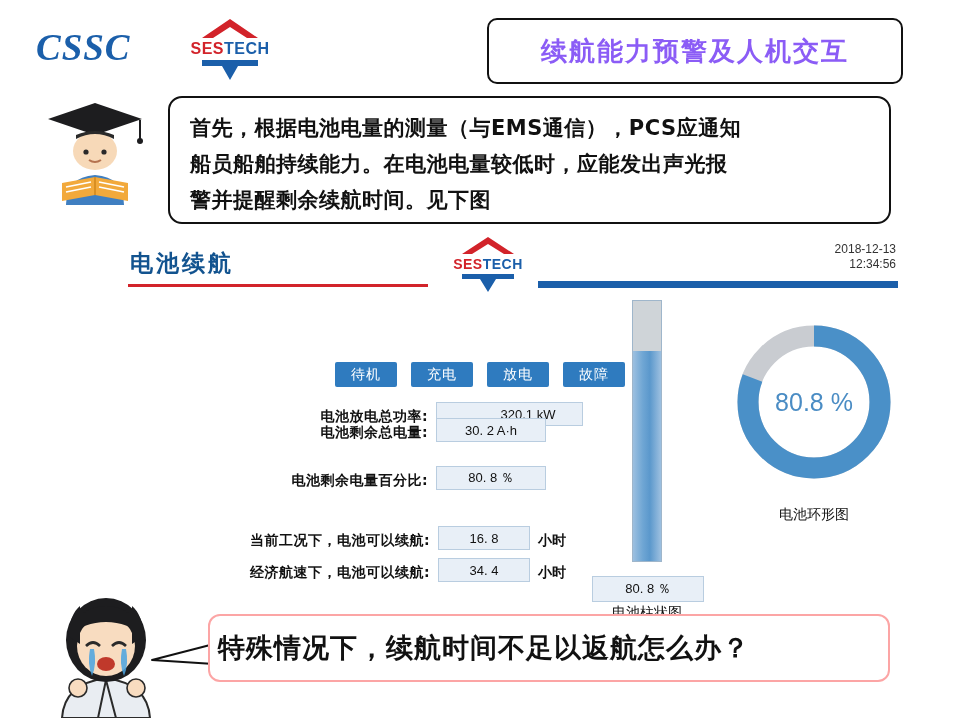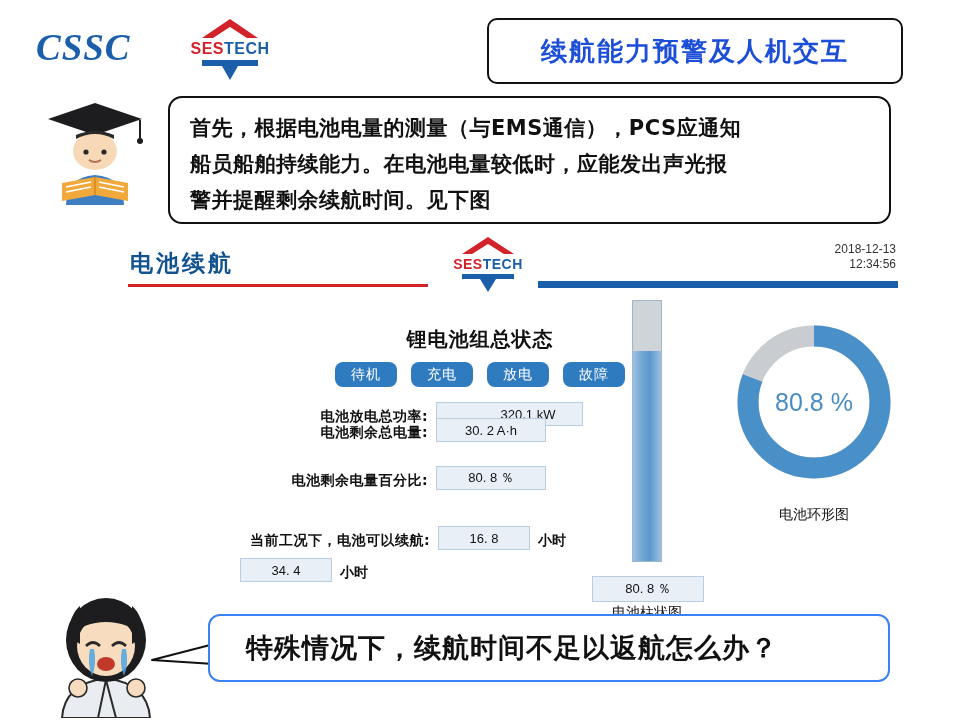--- a/index.html
+++ b/index.html
@@ -75,21 +75,21 @@
     background: #fff;
     display: flex;
     align-items: center;
     justify-content: center;
   }
   .title-box .title-text {
     font-family: "DejaVu Sans", sans-serif;
     font-weight: bold;
     font-size: 26px;
     letter-spacing: 2px;
-    color: #1d4ed8;
+    color: #8b5cf6;
   }
 
   
   .student {
     position: absolute;
     left: 36px;
     top: 95px;
     width: 118px;
     height: 110px;
   }
@@ -199,21 +199,21 @@
     width: 400px;
     display: flex;
     gap: 14px;
     justify-content: center;
   }
   .chip {
     width: 62px;
     height: 25px;
     background: #2f7bbf;
     color: #fff;
-    border-radius: 8px;
+    border-radius: 2px;
     font-family: "DejaVu Sans", sans-serif;
     font-size: 14px;
     display: flex;
     align-items: center;
     justify-content: center;
     letter-spacing: 1px;
   }
 
   
   .readout {
@@ -347,26 +347,26 @@
     color: #111;
   }
 
   
   .bubble-bottom {
     position: absolute;
     left: 208px;
     top: 614px;
     width: 682px;
     height: 68px;
-    border: 2px solid #3b82f6;
+    border: 2px solid #fca5a5;
     border-radius: 12px;
     background: #fff;
     display: flex;
     align-items: center;
-    padding-left: 36px;
+    padding-left: 8px;
     box-sizing: border-box;
   }
   .bubble-bottom span {
     font-family: "DejaVu Sans", sans-serif;
     font-weight: bold;
     font-size: 27px;
     letter-spacing: 1px;
     color: #111;
   }
   .bubble-tail {
@@ -458,21 +458,20 @@
         <path d="M2 2 L54 2 L54 7 L36 7 L28 20 L20 7 L2 7 Z" fill="#1b5faa"></path>
       </svg>
     </div>
   </div>
 
   <div class="hmi-datetime">
     <div>2018-12-13</div>
     <div>12:34:56</div>
   </div>
 
-  <div class="batt-title">锂电池组总状态</div>
 
   <div class="chips">
     <div class="chip">待机</div>
     <div class="chip">充电</div>
     <div class="chip">放电</div>
     <div class="chip">故障</div>
   </div>
 
   <div class="readout r1">
     <div class="lbl">电池放电总功率:</div>
@@ -486,20 +485,21 @@
     <div class="lbl">电池剩余电量百分比:</div>
     <div class="val">80. 8 ％</div>
   </div>
 
   <div class="readout r4">
     <div class="lbl">当前工况下，电池可以续航:</div>
     <div class="val">16. 8</div>
     <div class="unit">小时</div>
   </div>
   <div class="readout r5">
+    <div class="lbl">经济航速下，电池可以续航:</div>
     <div class="val">34. 4</div>
     <div class="unit">小时</div>
   </div>
 
   <div class="bar-wrap">
     <div class="bar-outer">
       <div class="bar-fill" id="barFill" style="height: 80.8%;"></div>
     </div>
     <div class="bar-value">80. 8 ％</div>
     <div class="bar-caption">电池柱状图</div>

